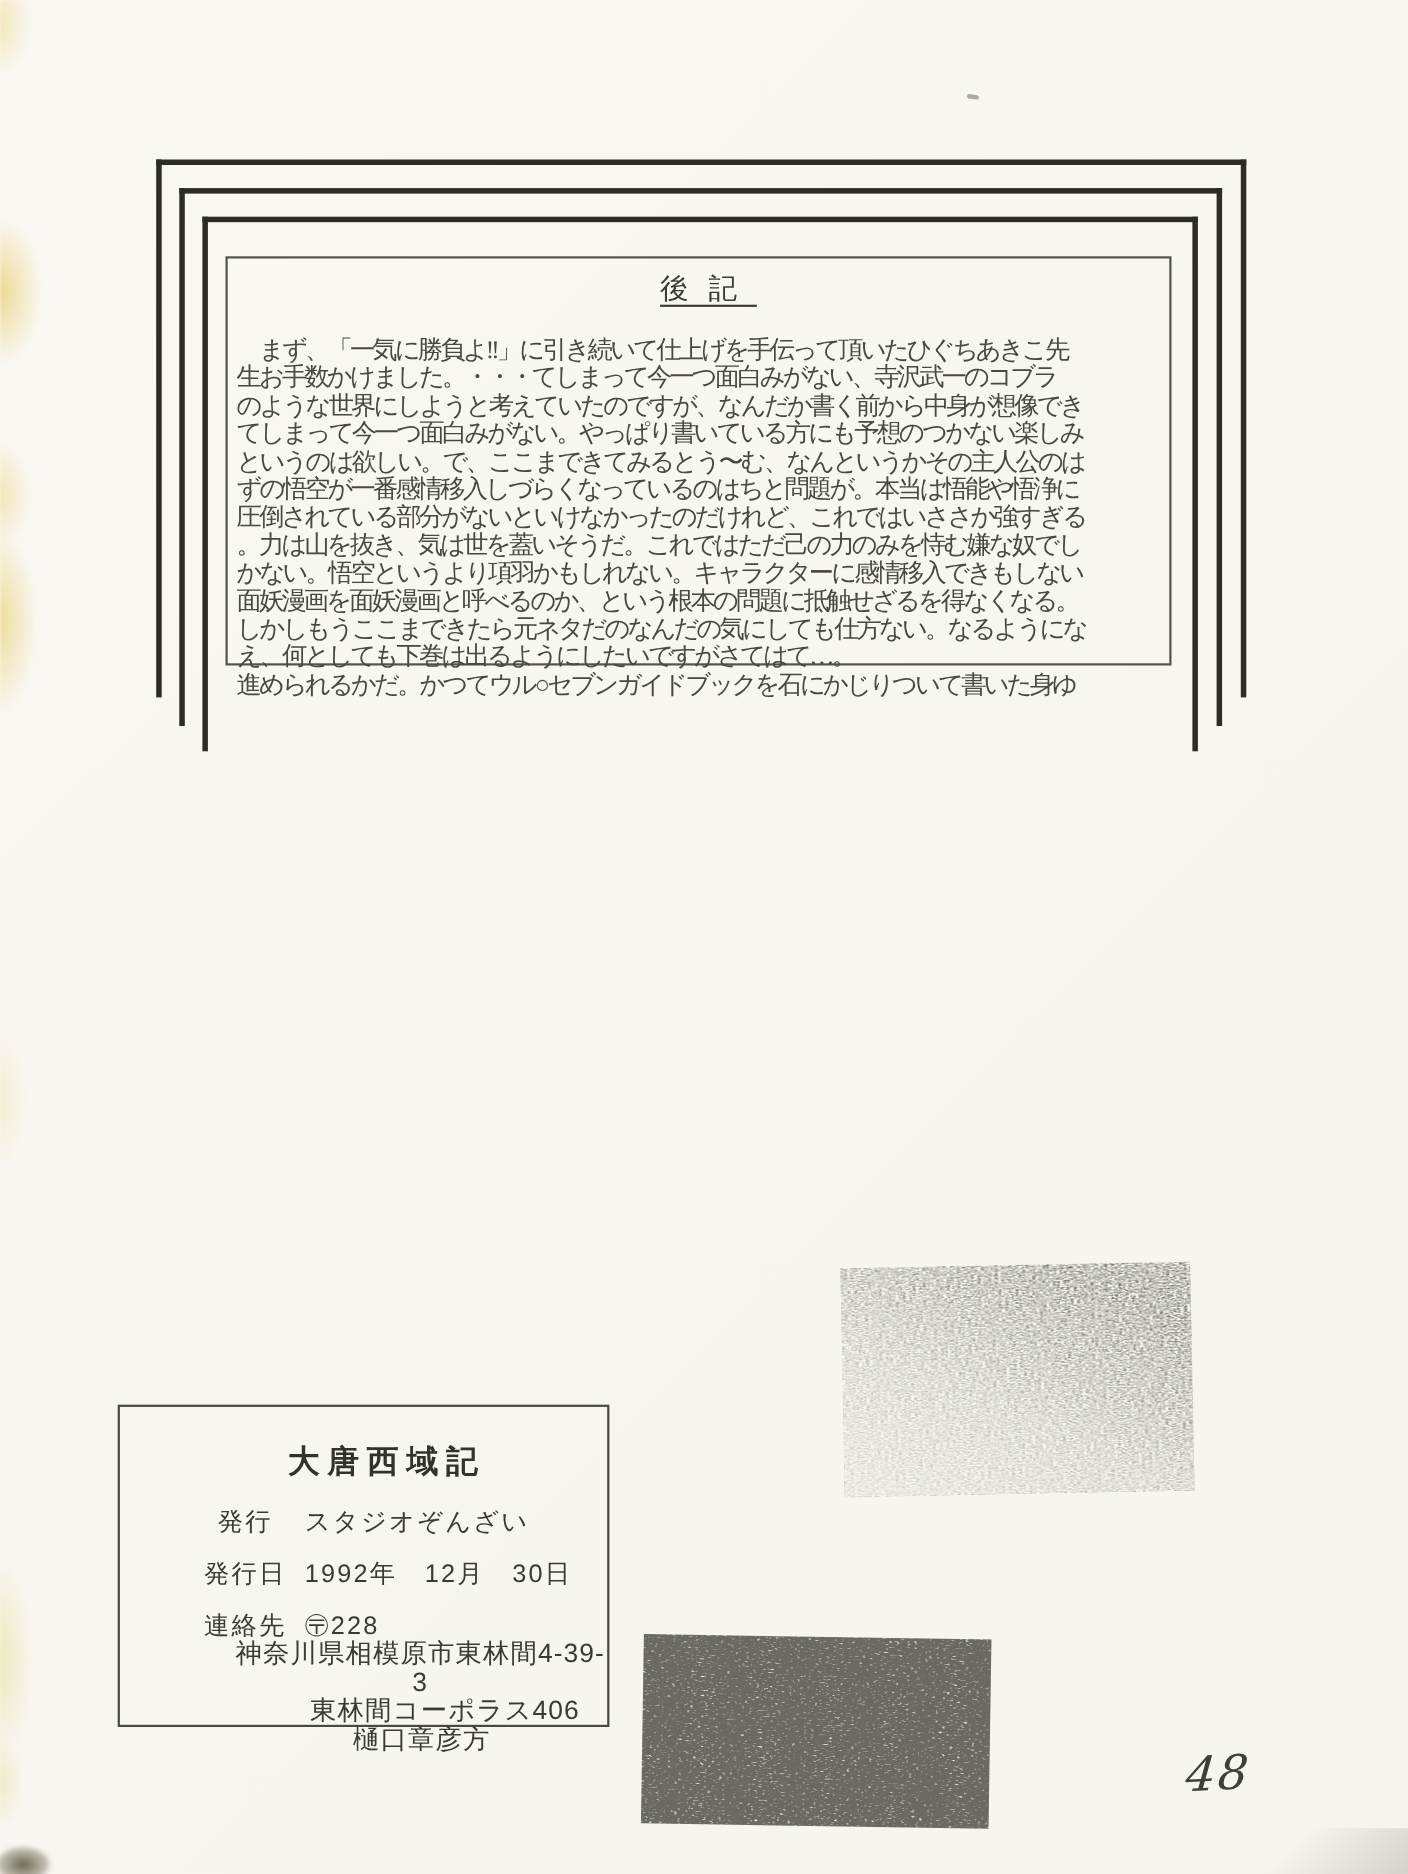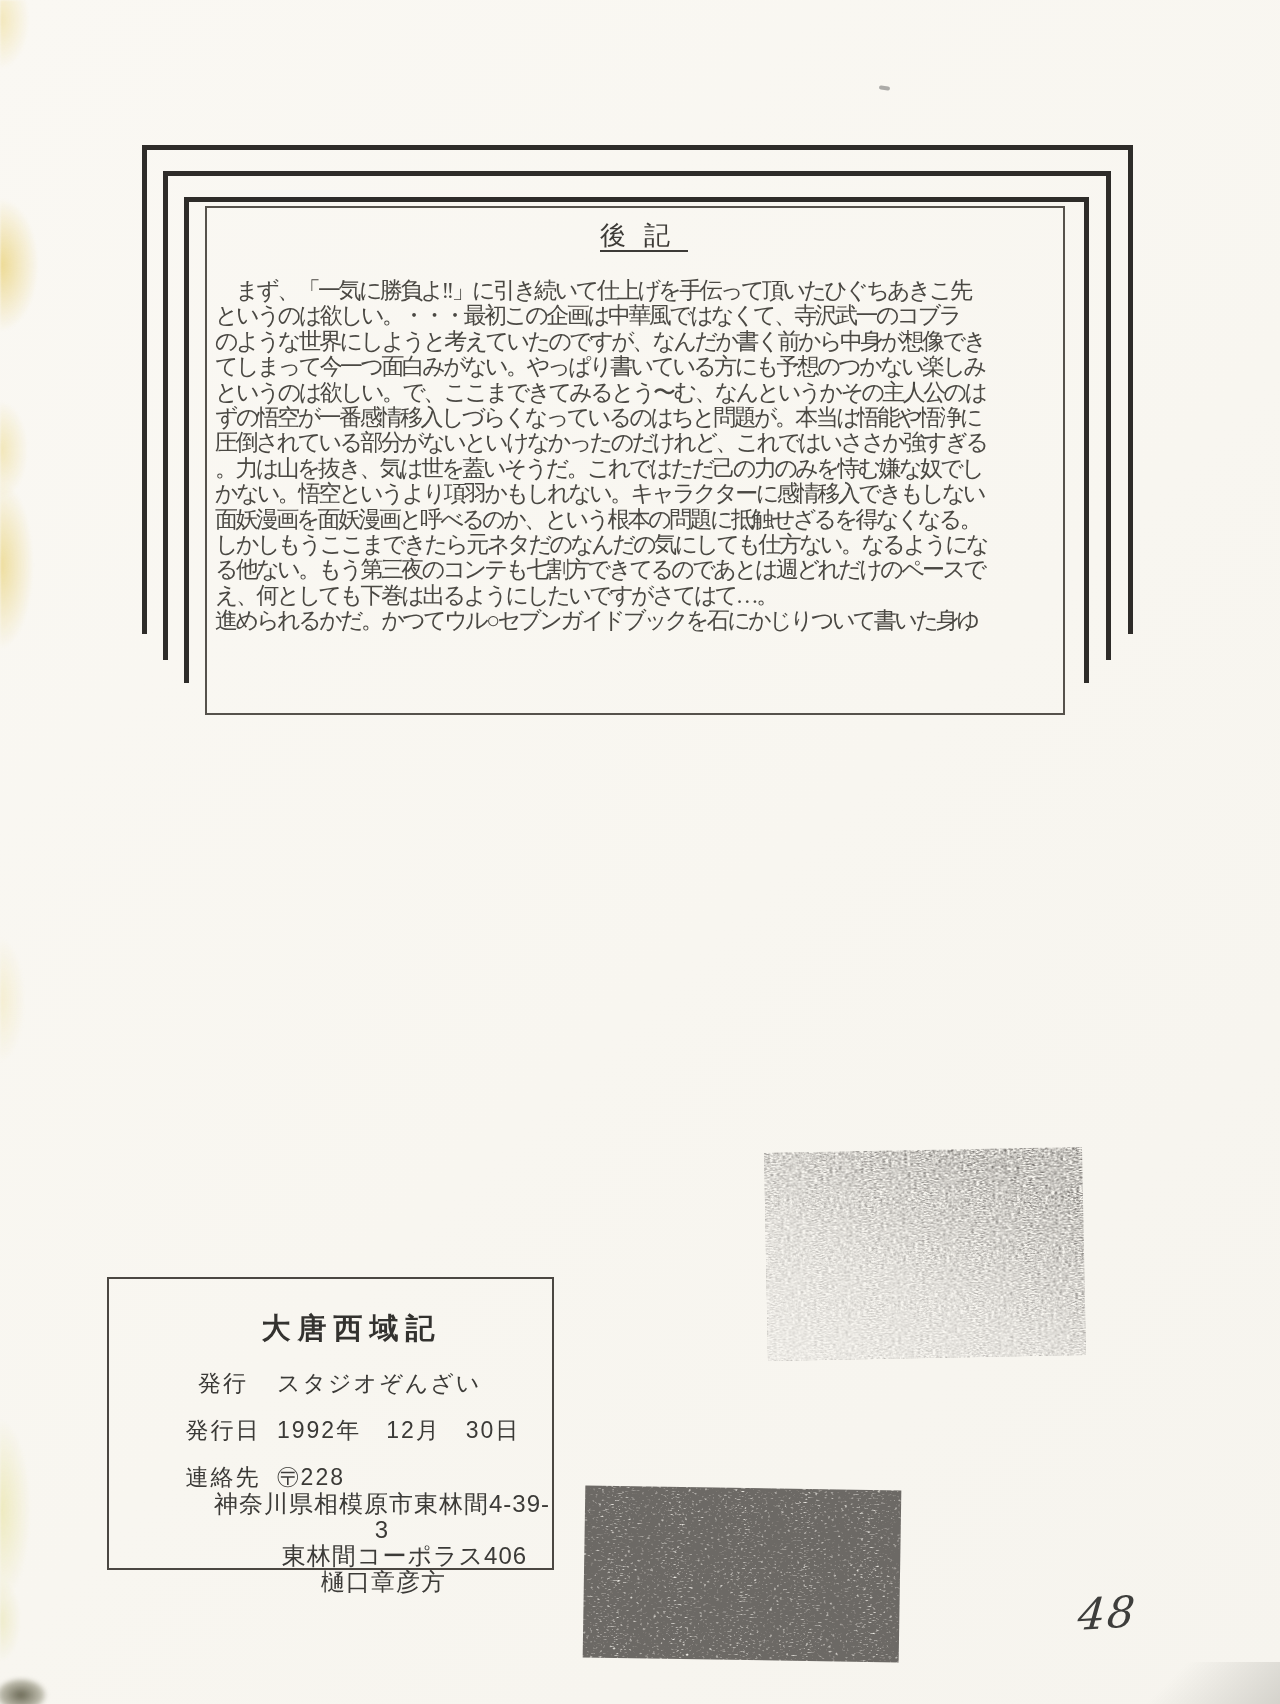--- a/index.html
+++ b/index.html
@@ -42,21 +42,21 @@
   }
 
   
   .frame { position: absolute; border: 5px solid #2e2c29; border-bottom: none; }
   .f1 { left: 142px; top: 145px; width: 991px; height: 489px; }
   .f2 { left: 163px; top: 171px; width: 948px; height: 489px; }
   .f3 { left: 184px; top: 197px; width: 905px; height: 486px; }
 
   
   .afterword-box {
-    position: absolute; left: 205px; top: 206px; width: 860px; height: 509px;
+    position: absolute; left: 205px; top: 233px; width: 860px; height: 372px;
     border: 2px solid #56524c;
   }
   .afterword-title {
     margin-top: 13px;
     text-align: center;
     font-size: 26px; line-height: 30px;
     letter-spacing: 18px; text-indent: 18px;
     color: #3d3b37;
     text-decoration: underline;
     text-underline-offset: 6px;
@@ -119,31 +119,30 @@
   <div class="speck"></div>
 
   <div class="frame f1"></div>
   <div class="frame f2"></div>
   <div class="frame f3"></div>
 
   <div class="afterword-box">
     <div class="afterword-title">後記</div>
     <div class="afterword-body">
       <div class="bline">　まず、「一気に勝負よ!!」に引き続いて仕上げを手伝って頂いたひぐちあきこ先</div>
-      <div class="bline">というのは欲しい。・・・最初この企画は中華風ではなくて、寺沢武一のコブラ</div>
+      <div class="bline">生お手数かけました。・・・てしまって今一つ面白みがない、寺沢武一のコブラ</div>
       <div class="bline">のような世界にしようと考えていたのですが、なんだか書く前から中身が想像でき</div>
       <div class="bline">てしまって今一つ面白みがない。やっぱり書いている方にも予想のつかない楽しみ</div>
       <div class="bline">というのは欲しい。で、ここまできてみるとう〜む、なんというかその主人公のは</div>
       <div class="bline">ずの悟空が一番感情移入しづらくなっているのはちと問題が。本当は悟能や悟浄に</div>
       <div class="bline">圧倒されている部分がないといけなかったのだけれど、これではいささか強すぎる</div>
       <div class="bline">。力は山を抜き、気は世を蓋いそうだ。これではただ己の力のみを恃む嫌な奴でし</div>
       <div class="bline">かない。悟空というより項羽かもしれない。キャラクターに感情移入できもしない</div>
       <div class="bline">面妖漫画を面妖漫画と呼べるのか、という根本の問題に抵触せざるを得なくなる。</div>
       <div class="bline">しかしもうここまできたら元ネタだのなんだの気にしても仕方ない。なるようにな</div>
-      <div class="bline">る他ない。もう第三夜のコンテも七割方できてるのであとは週どれだけのペースで</div>
       <div class="bline">え、何としても下巻は出るようにしたいですがさてはて…。</div>
       <div class="bline">進められるかだ。かつてウル○セブンガイドブックを石にかじりついて書いた身ゆ</div>
     </div>
   </div>
 
   <div class="noise noise1">
     <svg viewBox="0 0 318 208" preserveAspectRatio="none">
       <defs>
         <filter id="n1" x="0" y="0" width="100%" height="100%">
           <feTurbulence type="fractalNoise" baseFrequency="0.32 0.75" numOctaves="2" seed="11" stitchTiles="stitch"></feTurbulence>

